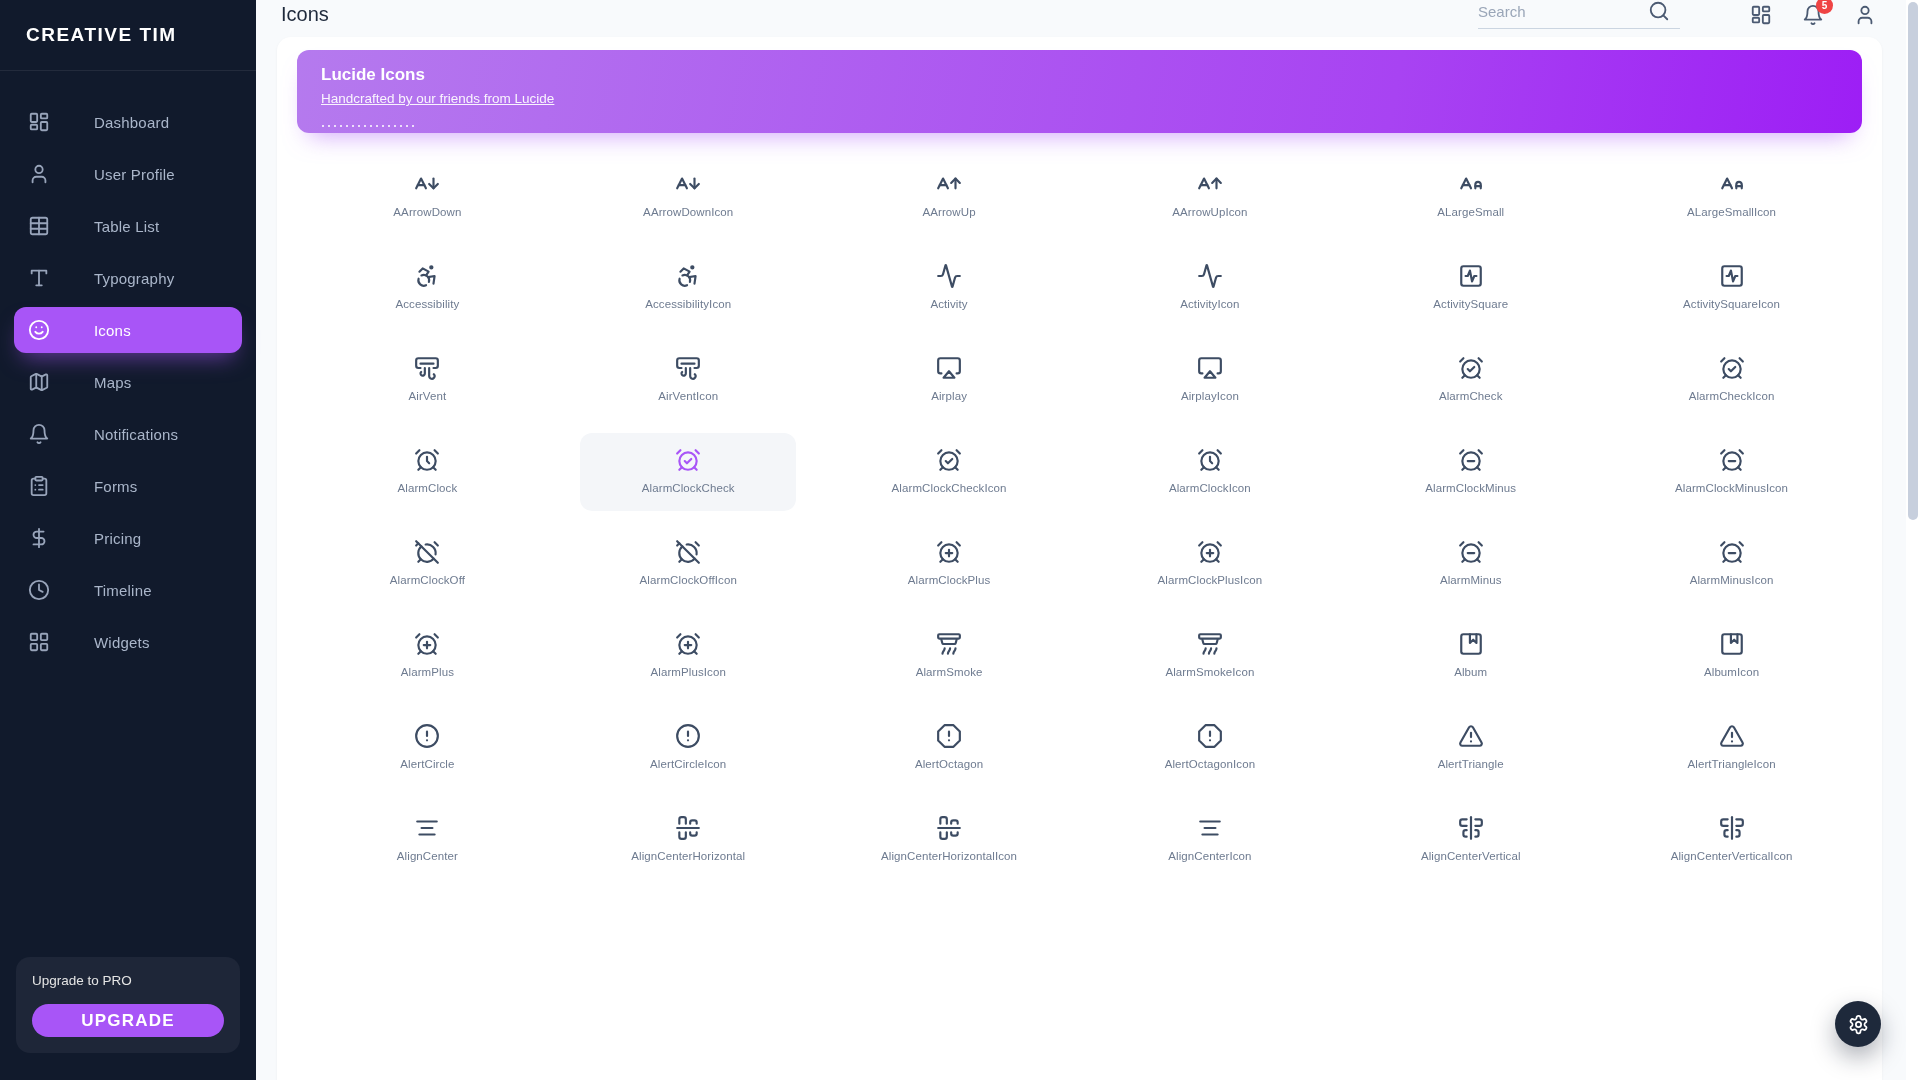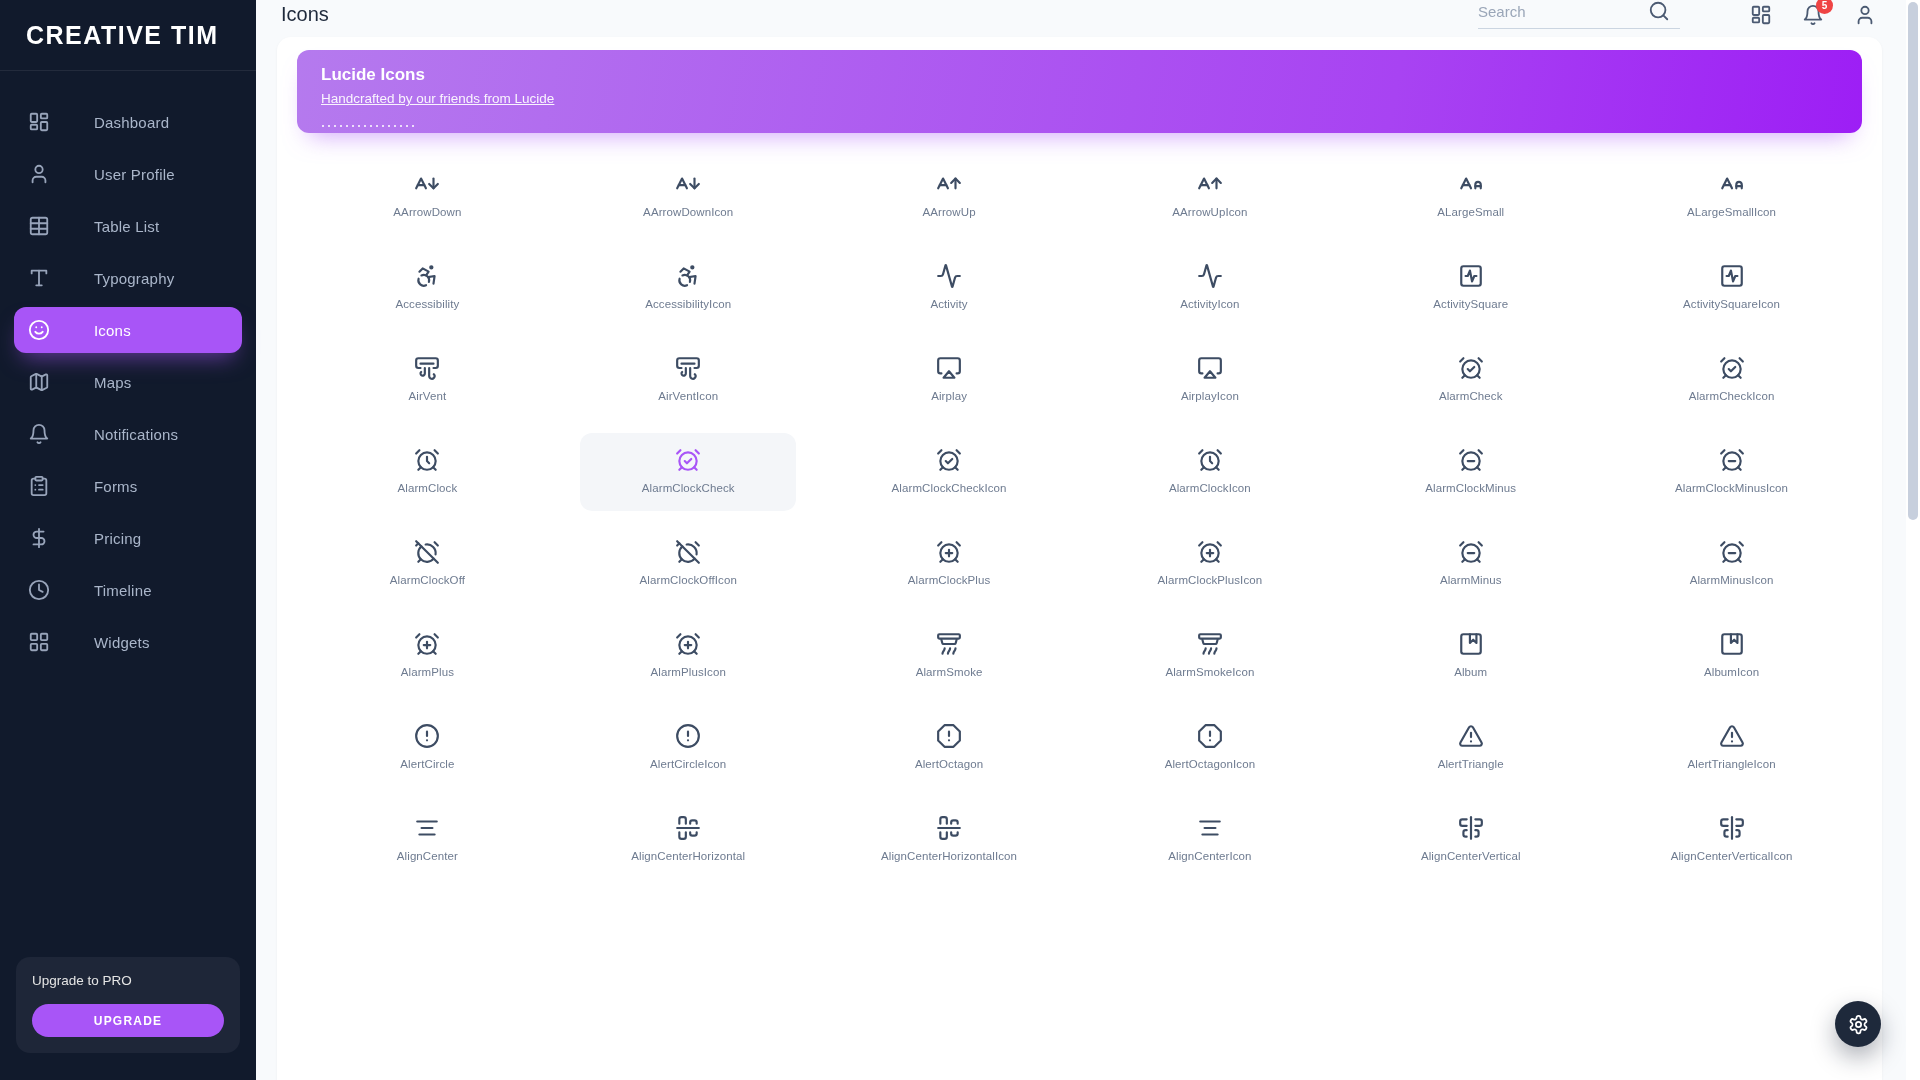--- a/index.html
+++ b/index.html
@@ -2,31 +2,31 @@
 <html><head>
 <meta charset="utf-8">
 <style>
   * { margin:0; padding:0; box-sizing:border-box; }
   html,body { width:1920px; height:1080px; overflow:hidden; }
   body { font-family:"Liberation Sans", sans-serif; background:#f8fafc; }
   .app { position:relative; width:1920px; height:1080px; display:flex; }
 
   
   .sidebar { width:256px; height:1080px; background:#111a2c; flex:0 0 256px; display:flex; flex-direction:column; position:relative; z-index:5; }
-  .logo { height:70px; display:flex; align-items:center; padding:0 26px; color:#fff; font-size:25px; font-weight:bold; letter-spacing:1.5px; }
+  .logo { height:70px; display:flex; align-items:center; padding:0 26px; color:#fff; font-size:19px; font-weight:bold; letter-spacing:1.5px; }
   .logo-divider { height:1px; background:rgba(255,255,255,0.08); margin:0; }
   .nav { padding-top:28px; display:flex; flex-direction:column; }
   .nav-item { height:46px; margin:0 14px 6px 14px; border-radius:12px; display:flex; align-items:center; padding:0 14px; gap:20px; color:#aab6ca; cursor:pointer; }
   .nav-item .nav-ic { width:22px; height:22px; color:#98a4ba; flex:0 0 22px; }
   .nav-item .nav-label { font-size:15px; font-weight:500; letter-spacing:.2px;margin-left:24px; }
   .nav-item.active { background:#a855f7; color:#fff; box-shadow:0 12px 22px -8px rgba(168,85,247,.55); }
   .nav-item.active .nav-ic { color:#fff; }
   .upgrade-card { margin:auto 16px 27px 16px; background:#1e2638; border-radius:14px; padding:16px; }
   .upgrade-text { color:#e5e5e5; font-size:13.5px; margin-bottom:16px; }
-  .upgrade-btn { width:100%; height:33px; border:none; border-radius:17px; background:#a855f7; color:#fff; font-family:inherit; font-size:12px; font-weight:bold; letter-spacing:1.2px; cursor:pointer; }
+  .upgrade-btn { width:100%; height:33px; border:none; border-radius:17px; background:#a855f7; color:#fff; font-family:inherit; font-size:17px; font-weight:bold; letter-spacing:1.2px; cursor:pointer; }
 
   
   .main { flex:1; display:flex; flex-direction:column; position:relative; }
   .topbar { height:57px; display:flex; align-items:center; padding:0 44px 0 25px; }
   .page-title { font-size:20px; color:#1e293b; font-weight:500; }
   .topbar-right { margin-left:auto; display:flex; align-items:center; }
   .search-wrap { position:relative; width:202px; border-bottom:1px solid #cbd5e1; display:flex; align-items:center; padding-bottom:6px; margin-right:40px; }
   .search-input { border:none; outline:none; background:transparent; font-family:inherit; font-size:15px; color:#475569; width:170px; }
   .search-input::placeholder { color:#9aa6b8; }
   .tb-ic { width:22px; height:22px; color:#4b5a72; cursor:pointer; }

